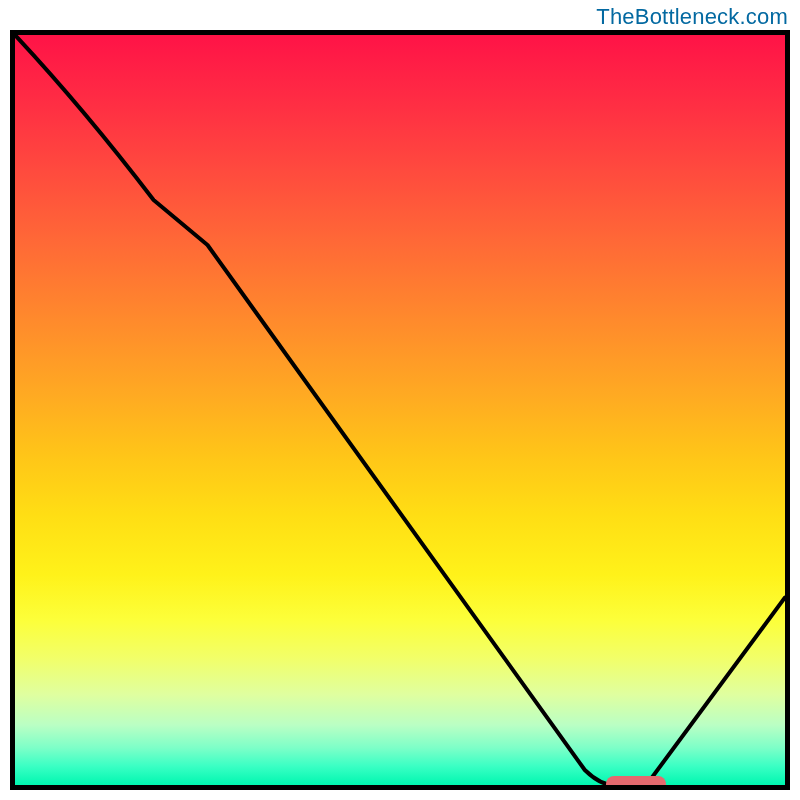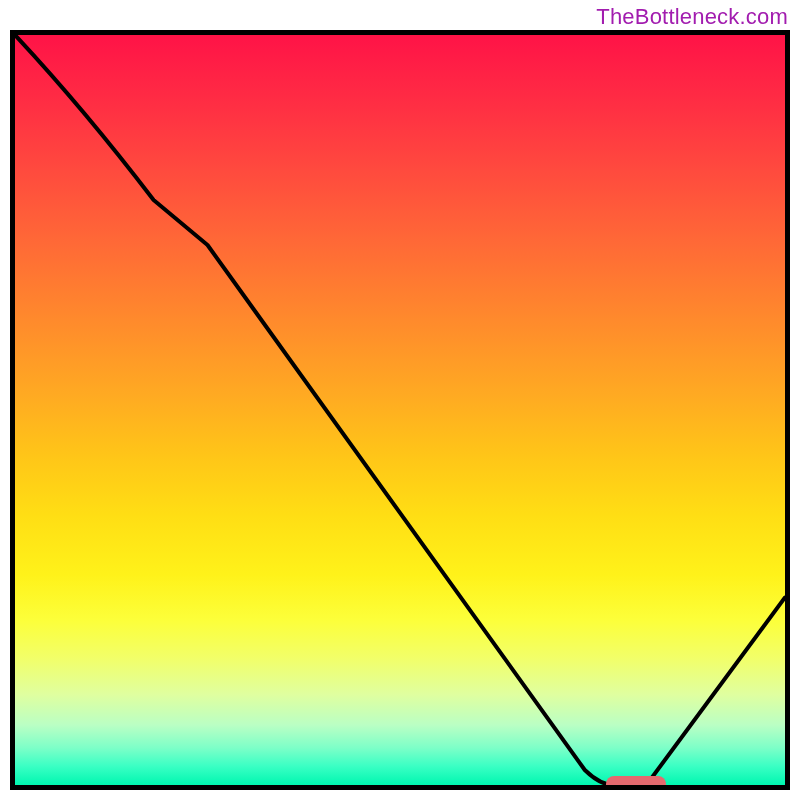--- a/index.html
+++ b/index.html
@@ -64,21 +64,21 @@
     height: 16px;
     border-radius: 8px;
     transform: translate(-50%, -50%);
   }
   .watermark {
     position: absolute;
     right: 12px;
     top: 4px;
     font-size: 22px;
     font-weight: 500;
-    color: #a21caf;
+    color: #0369a1;
     letter-spacing: 0.2px;
   }
 </style>
 </head>
 <body>
 
 <div class="watermark">TheBottleneck.com</div>
 
 <div class="frame">
   <div class="plot">

